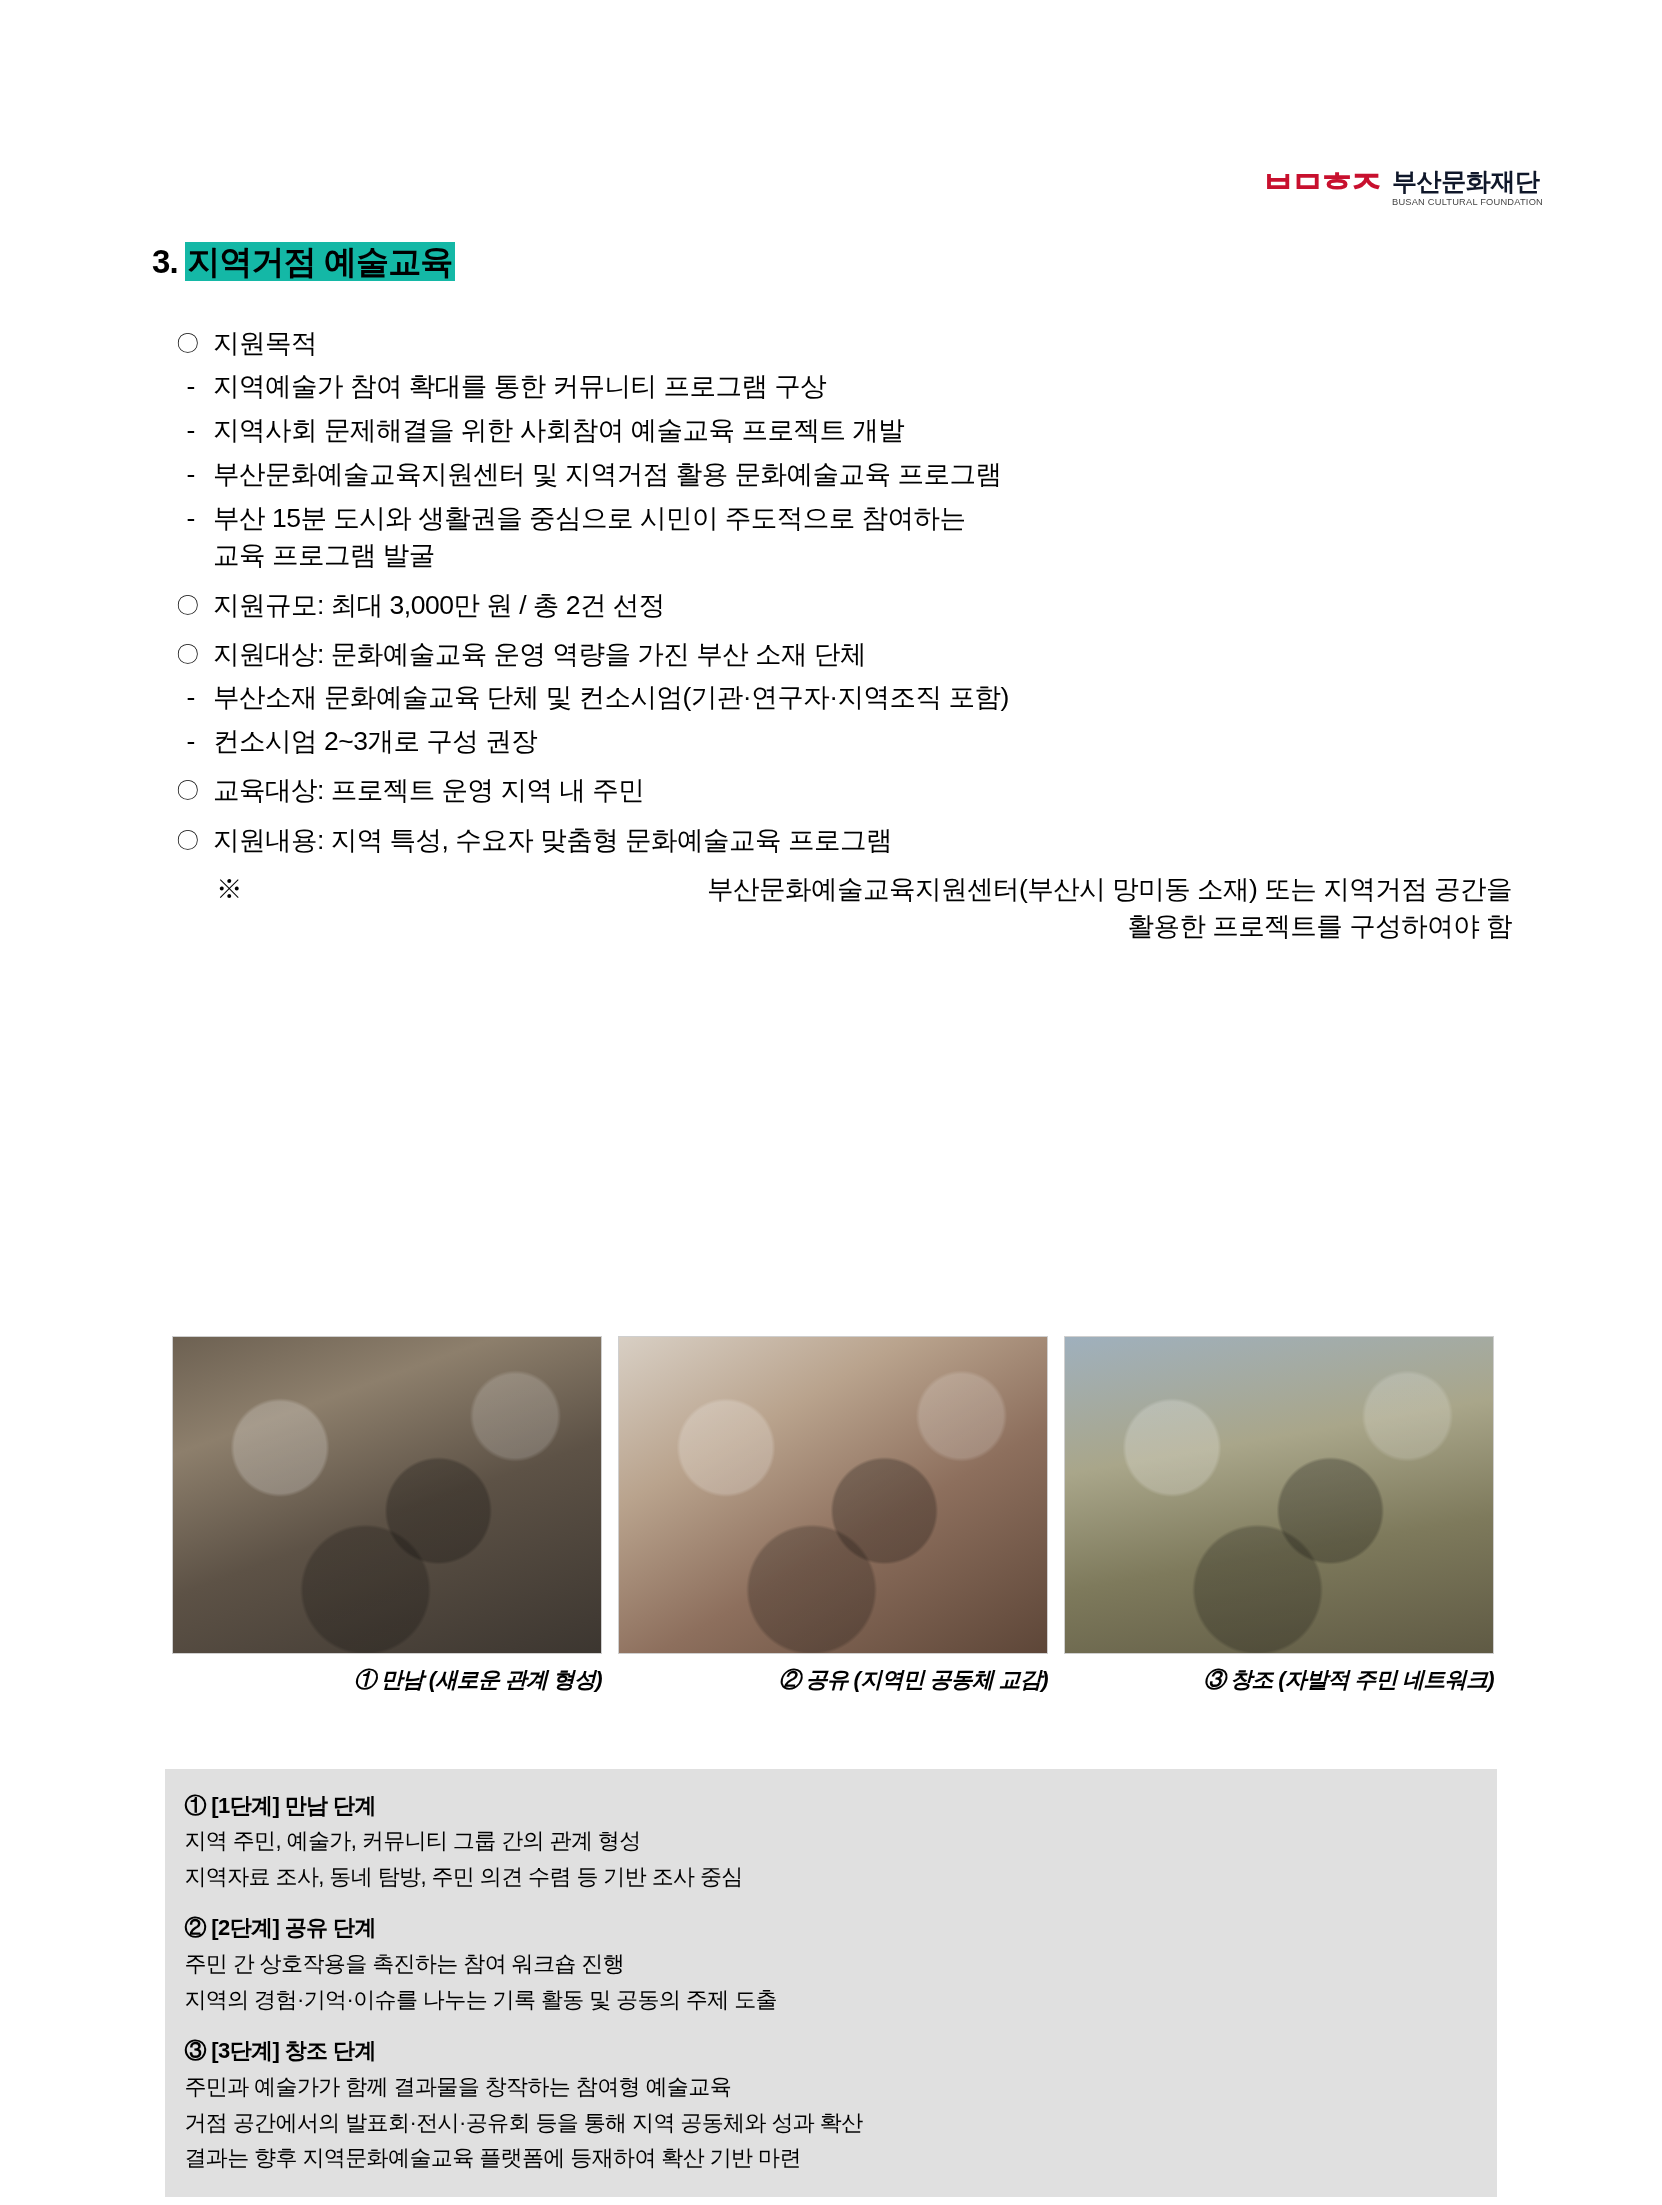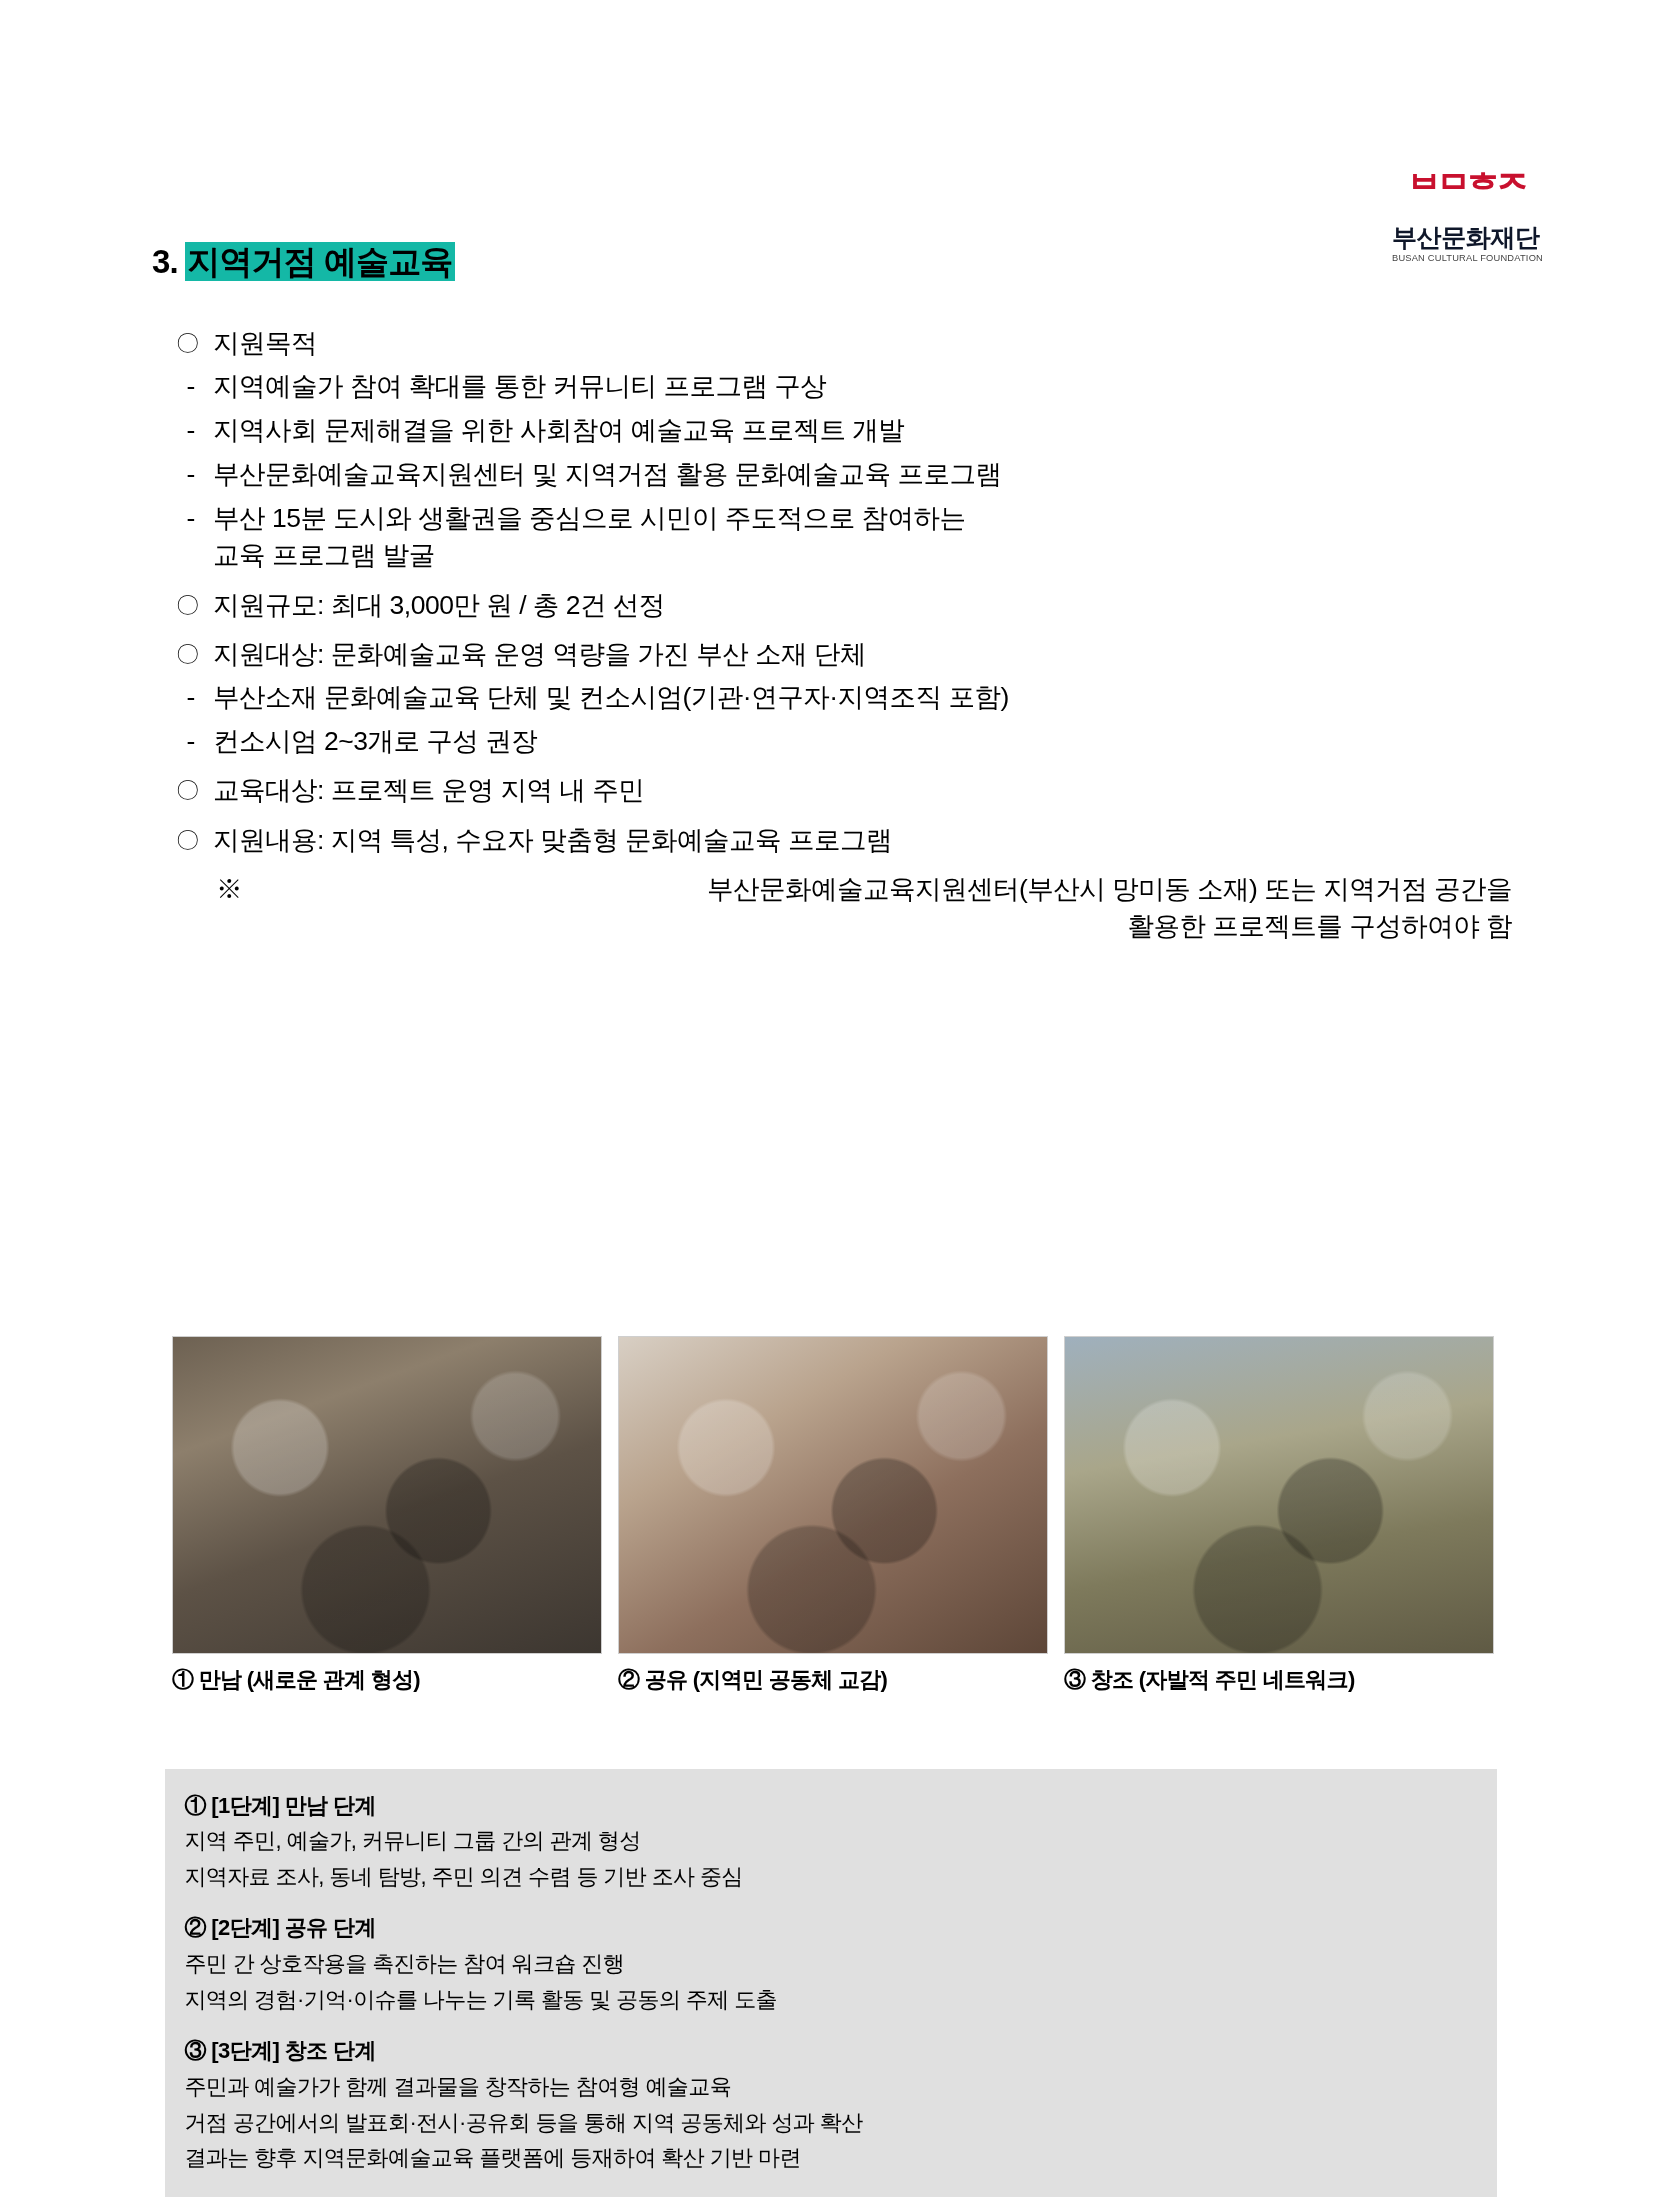--- a/index.html
+++ b/index.html
@@ -22,21 +22,20 @@
   }
 
   
   .logo-block {
     position: absolute;
     top: 163px;
     right: 119px;
     display: flex;
     align-items: center;
     gap: 11.5px;
-    flex-direction: column;
   }
   .logo-mark {
     display: flex;
     align-items: center;
     gap: 2.6px;
   }
   .logo-mark .glyph {
     color: #c8102e;
     font-weight: bold;
     font-size: 34px;
@@ -165,24 +164,25 @@
     position: absolute;
     inset: 0;
     background:
       radial-gradient(circle at 25% 35%, rgba(255,255,255,0.22) 0 12%, rgba(0,0,0,0) 13%),
       radial-gradient(circle at 62% 55%, rgba(0,0,0,0.25) 0 16%, rgba(0,0,0,0) 17%),
       radial-gradient(circle at 80% 25%, rgba(255,255,255,0.18) 0 10%, rgba(0,0,0,0) 11%),
       radial-gradient(circle at 45% 80%, rgba(0,0,0,0.22) 0 18%, rgba(0,0,0,0) 19%);
   }
   .photo-caption {
     margin-top: 10.6px;
-    text-align: left;
+    text-align: right;
     font-size: 22px;
     font-weight: bold;
     letter-spacing: -0.7px;
+    font-style: italic;
   }
 
   
   .gray-box {
     position: absolute;
     top: 1769px;
     left: 165px;
     width: 1332px;
     background: #e0e0e0;
     padding: 18.5px 19.4px 21px 19.4px;

